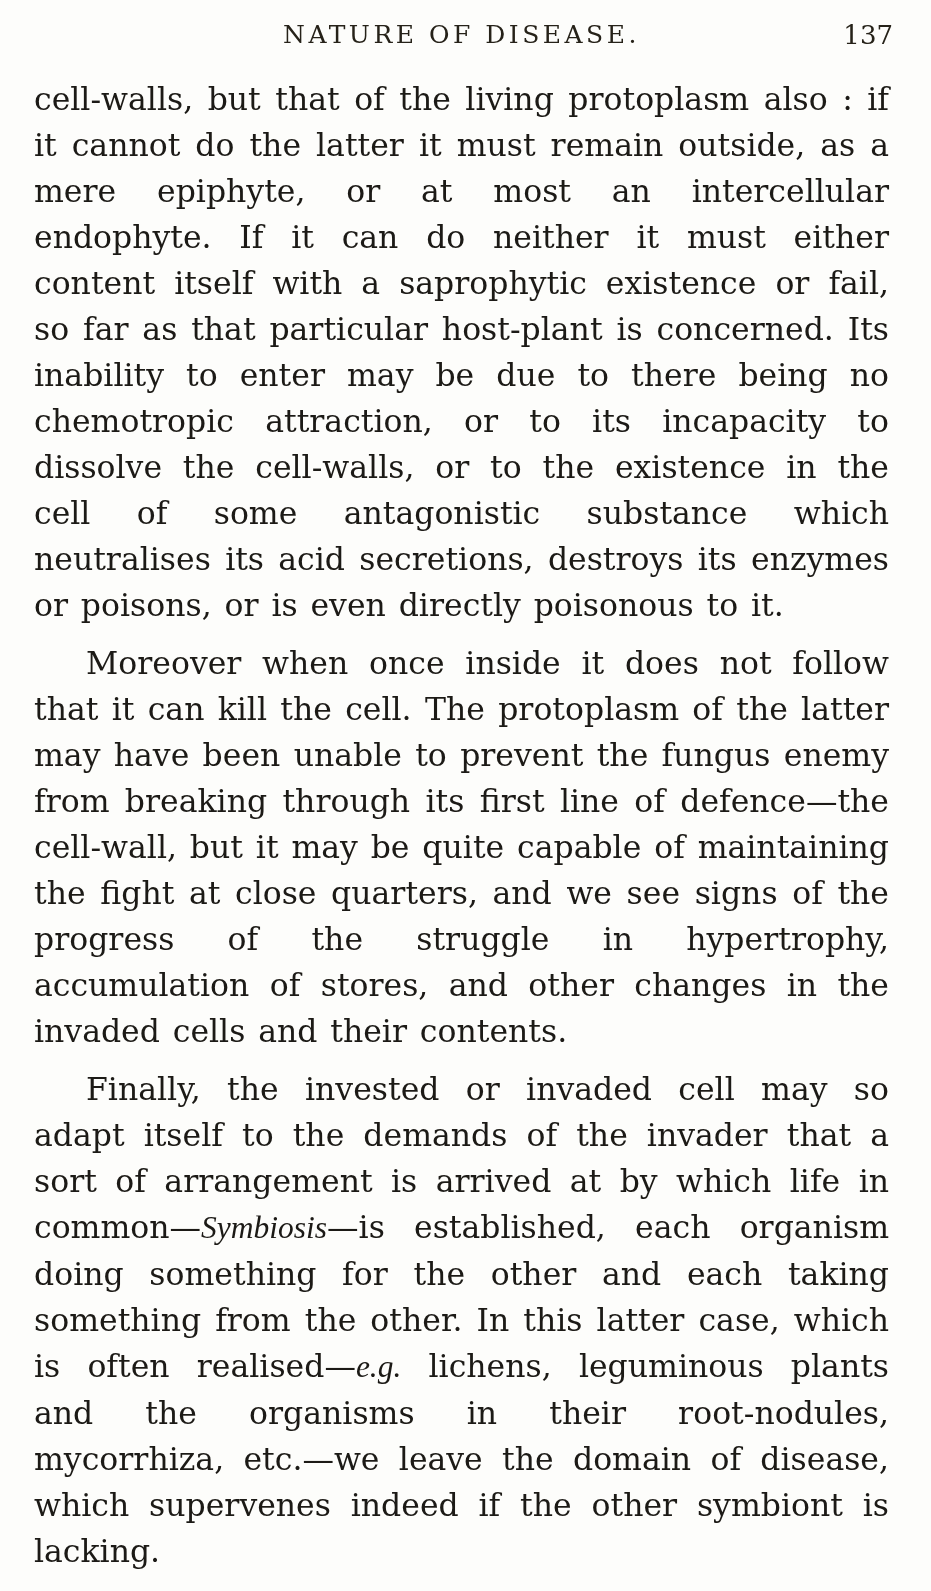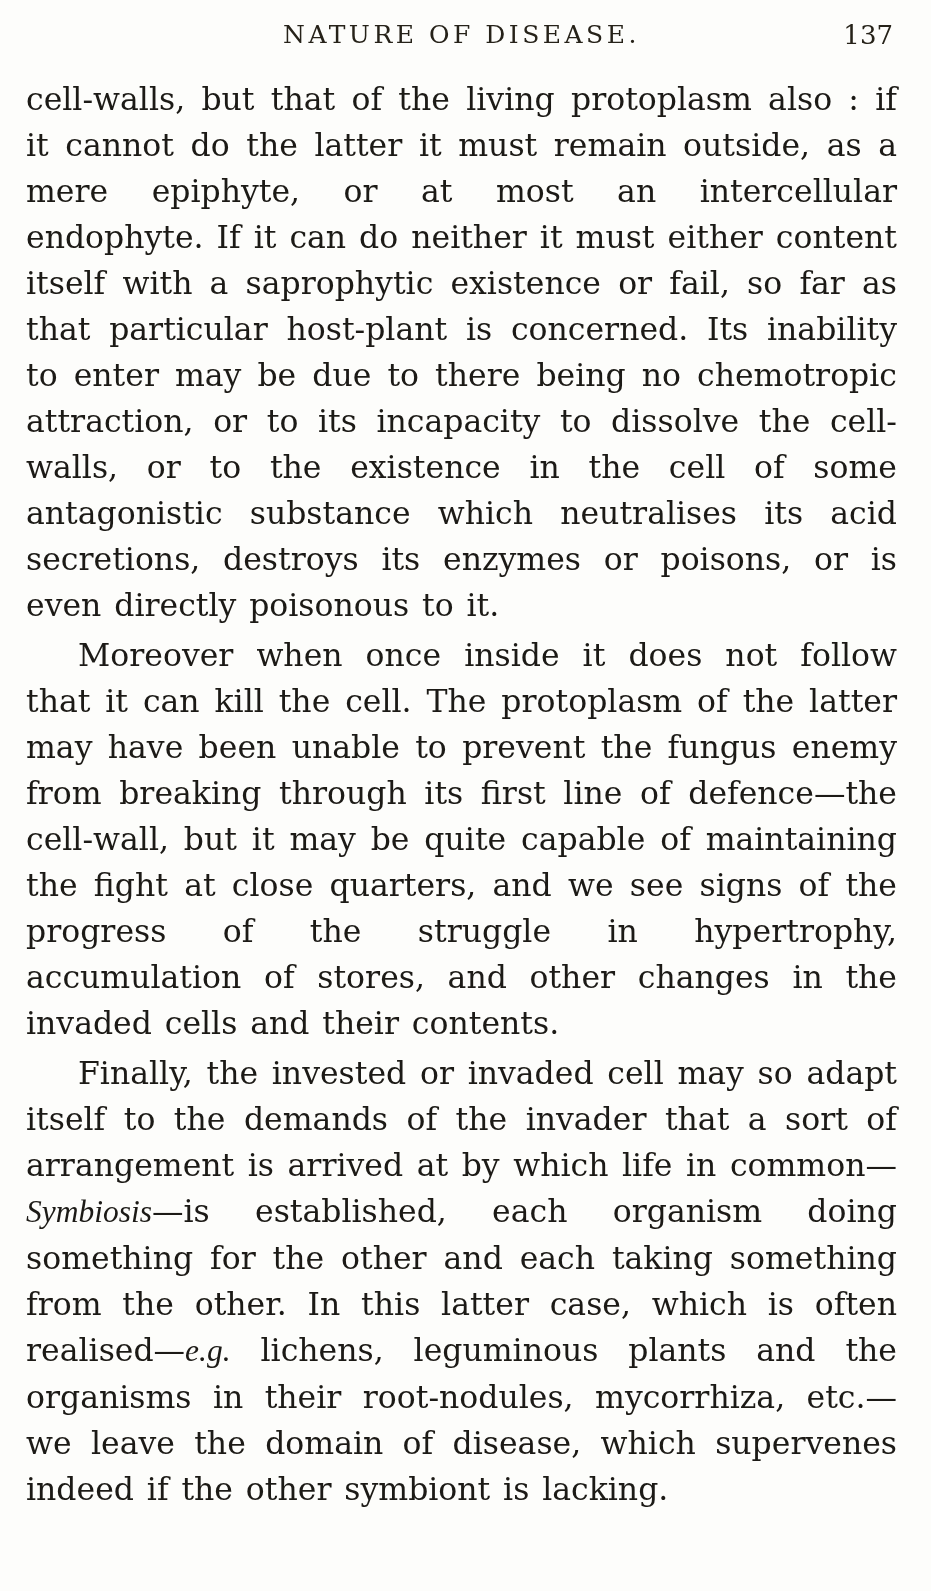--- a/index.html
+++ b/index.html
@@ -36,21 +36,21 @@
   }
   .page-number {
     position: absolute;
     right: 8px;
     top: 4px;
     font-size: 26px;
     color: #262219;
     margin-left: 26px;
   }
   .body-text p {
-    margin: 4px;
+    margin: 12px;
     font-size: 31.5px;
     line-height: 46px;
     text-align: justify;
     word-spacing: 0.09em;
   }
   .body-text p.indent {
     text-indent: 52px;
   }
   .body-text em {
     font-style: italic;

